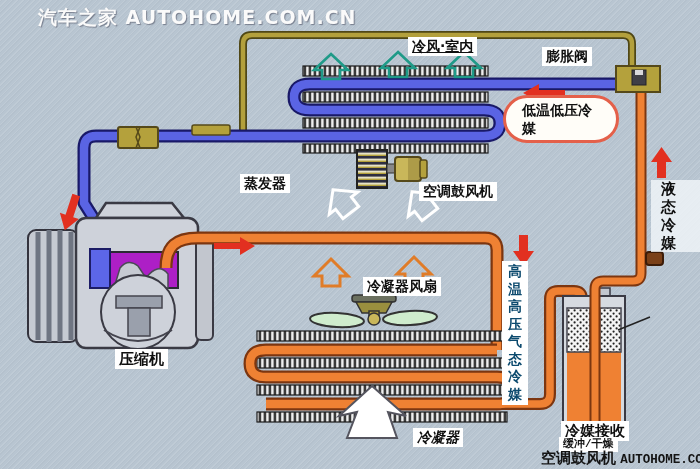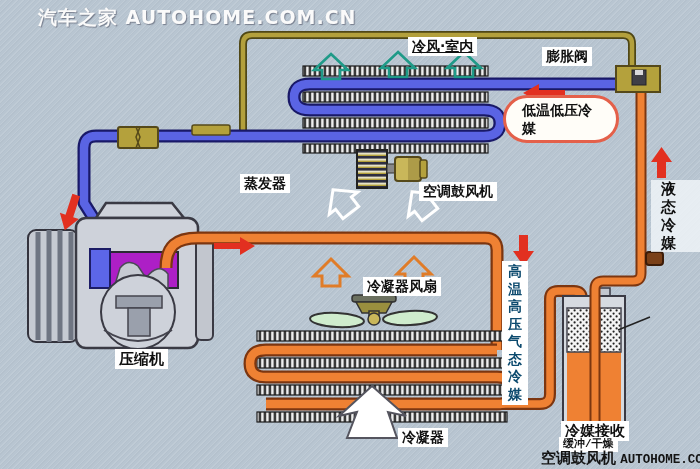--- a/index.html
+++ b/index.html
@@ -214,21 +214,21 @@
   <div class="lbl" style="left:115px;top:349px;font-size:15px;">压缩机</div>
   <div class="lbl" style="left:327px;top:277px;margin-left:36px;">冷凝器风扇</div>
 
   <div id="high-temp">
     <span>高温</span><br>
     <span>高压</span><br>
     <span>气态</span><br>
     <span>冷媒</span>
   </div>
 
-  <div class="lbl" style="left:398px;top:428px;">冷凝器</div>
+  <div class="lbl" style="left:413px;top:428px;font-style:italic;">冷凝器</div>
 
   <div class="lbl" style="left:561px;top:421px;font-size:15px;">冷媒接收</div>
   <div class="lbl" style="left:559px;top:437px;font-size:11px;font-family:Liberation Mono, monospace;">缓冲/干燥</div>
 
   <div id="wm-bottom">
     <span class="cn">空调鼓风机</span>
     <span class="en">AUTOHOME.COM.CN</span>
   </div>
 
 </div>

